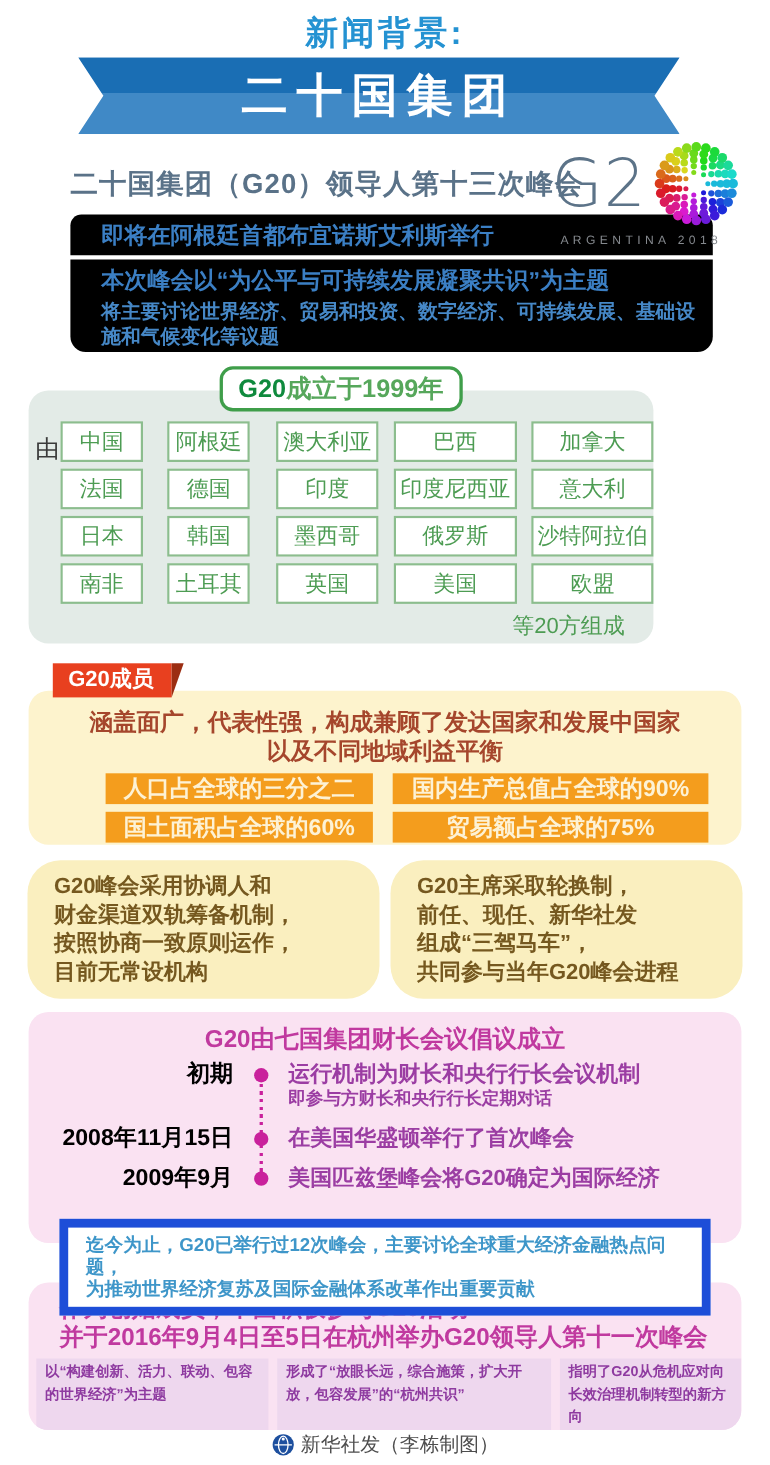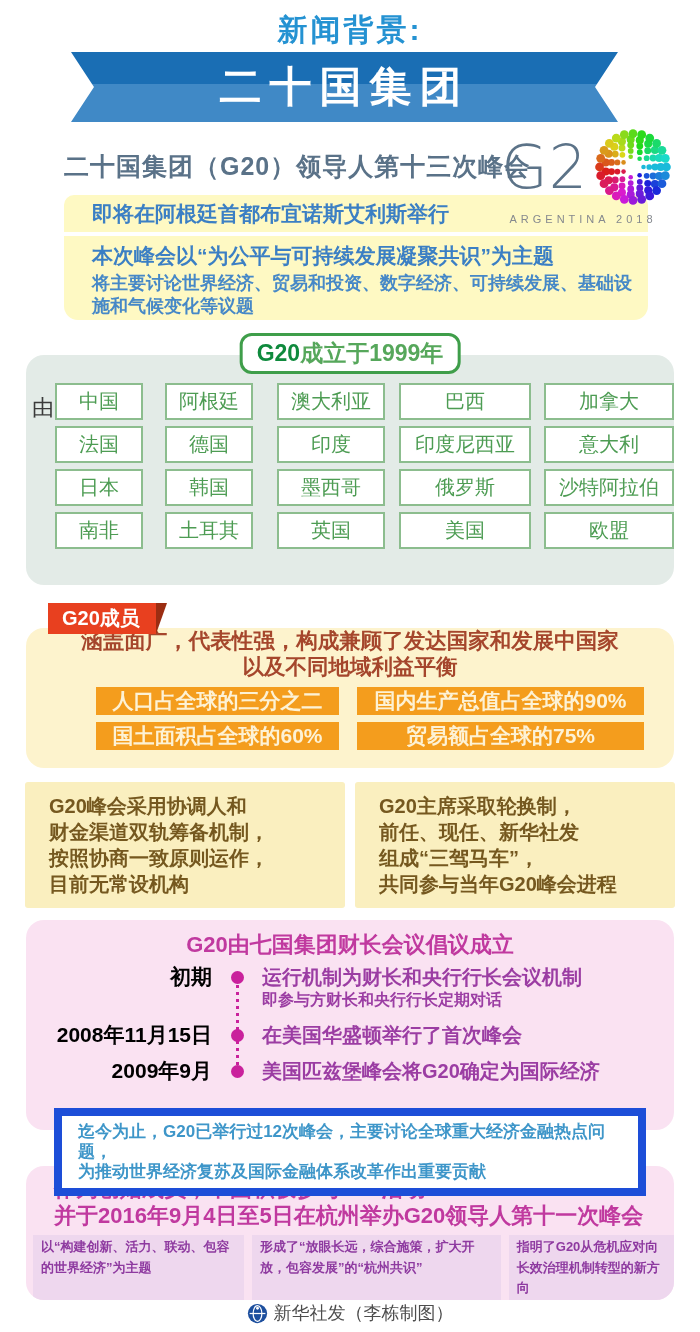--- a/index.html
+++ b/index.html
@@ -19,62 +19,62 @@
   .summit-title{position:absolute;top:150px;left:64px;
     color:#5a7288;font-size:25px;font-weight:bold;letter-spacing:1px;}
   
   .logo{position:absolute;top:124px;right:24px;width:186px;z-index:6;text-align:center;}
   .logo-row{display:flex;align-items:center;justify-content:flex-end;}
   .logo-g2{font-family:"DejaVu Sans",sans-serif;font-size:60px;font-weight:300;
     color:#5c7388;letter-spacing:1px;line-height:1;}
   .logo-ring{width:86px;height:86px;margin-left:2px;}
   .logo-sub{font-size:11px;color:#85898e;letter-spacing:4px;margin-top:3px;white-space:nowrap;}
   
-  .bluebox{position:absolute;left:64px;width:584px;background:#fef9c3;color:#3b7fc4;box-sizing:border-box;}
+  .bluebox{position:absolute;left:64px;width:584px;background:#000000;color:#3b7fc4;box-sizing:border-box;}
   .box1{top:195px;height:37px;border-radius:10px 10px 0 0;display:flex;align-items:center;
     padding-left:28px;font-size:21px;font-weight:bold;}
   .box2{top:236px;height:84px;border-radius:0 0 14px 14px;padding:7px 16px 6px 28px;overflow:hidden;}
   .box2-line1{font-size:21px;font-weight:bold;line-height:26px;}
   .box2-line2{font-size:18px;font-weight:bold;line-height:23px;margin-top:3px;color:#4688c7;}
   
-  .founding{position:absolute;top:355px;left:26px;width:648px;height:230px;
+  .founding{position:absolute;top:355px;left:26px;width:568px;height:230px;
     background:#e3ebe7;border-radius:18px;box-sizing:border-box;padding-top:28px;}
   .badge{position:absolute;top:-22px;left:50%;transform:translateX(-50%);
     background:#fff;border:3px solid #3f9e4a;border-radius:12px;padding:2px 14px;
     font-size:23px;font-weight:bold;white-space:nowrap;}
   .badge-g20{color:#0f8a3d;}
   .badge-rest{color:#56a75b;}
   .by-label{position:absolute;left:6px;top:38px;font-size:22px;color:#3a3a3a;}
   .member-rows{padding-left:29px;}
   .m-row{display:flex;margin-bottom:6px;}
   .mbox{height:37px;background:#fff;border:2px solid #8cbd8e;color:#4d9c53;
     font-size:20px;display:flex;align-items:center;justify-content:center;box-sizing:border-box;}
   .c1{width:88px;margin-right:22px;}
   .c2{width:88px;margin-right:24px;}
   .c3{width:108px;margin-right:14px;}
   .c4{width:132px;margin-right:13px;}
   .c5{width:130px;}
   .founding-note{text-align:right;padding-right:26px;color:#4d9c53;font-size:20px;margin-top:2px;}
   
   .members{position:absolute;top:628px;left:26px;width:648px;height:140px;
-    background:#fdf3cd;border-radius:18px;box-sizing:border-box;}
+    background:#fdf3cd;border-radius:18px;box-sizing:border-box;padding-top:16px;}
   .tag{position:absolute;top:-25px;left:22px;background:#e8401f;color:#fff;
     font-size:20px;font-weight:bold;padding:4px 16px 4px 14px;line-height:23px;}
   .tag::after{content:'';position:absolute;right:-11px;top:0;
     border-left:11px solid #9b2d12;border-bottom:31px solid transparent;}
   .members-desc{text-align:center;color:#a5462c;font-size:21.5px;font-weight:bold;line-height:26px;}
   .stats{margin:7px 30px 0 70px;}
   .stat-row{display:flex;justify-content:space-between;margin-bottom:7px;}
   .stat{background:#f49d1d;color:#fdf2d5;font-size:21px;font-weight:bold;height:28px;
     display:flex;align-items:center;justify-content:center;}
   .stat-a{width:243px;}
   .stat-b{width:287px;}
   
   .mech{position:absolute;top:782px;left:25px;width:650px;display:flex;justify-content:space-between;}
-  .mech-box{width:320px;height:126px;background:#faefbf;border-radius:3px;box-sizing:border-box;
+  .mech-box{width:320px;height:126px;background:#faefbf;border-radius:30px;box-sizing:border-box;
     padding:11px 24px 10px 24px;color:#75581f;font-size:20px;font-weight:bold;line-height:26px;}
   
   .history{position:absolute;top:920px;left:26px;width:648px;height:210px;
     background:#fae2f2;border-radius:18px;box-sizing:border-box;padding-top:12px;}
   .history-title{text-align:center;color:#c0399f;font-size:22px;font-weight:bold;line-height:26px;}
   .tl{position:relative;margin-top:6px;}
   .tl::before{content:'';position:absolute;left:210px;top:14px;bottom:16px;width:3px;
     background:repeating-linear-gradient(to bottom,#c9219c 0 3px,transparent 3px 7px);}
   .tl-row{display:flex;align-items:flex-start;}
   .tl-label{width:186px;text-align:right;color:#000000;font-size:21px;font-weight:bold;line-height:26px;}
@@ -231,20 +231,21 @@
       <div class="mbox c5">沙特阿拉伯</div>
     </div>
     <div class="m-row">
       <div class="mbox c1">南非</div>
       <div class="mbox c2">土耳其</div>
       <div class="mbox c3">英国</div>
       <div class="mbox c4">美国</div>
       <div class="mbox c5">欧盟</div>
     </div>
   </div>
+  <div class="founding-note">等20方组成</div>
 </div>
 
 <div class="members">
   <div class="tag">G20成员</div>
   <div class="members-desc">
     <div>涵盖面广，代表性强，构成兼顾了发达国家和发展中国家</div>
     <div>以及不同地域利益平衡</div>
   </div>
   <div class="stats">
     <div class="stat-row">

